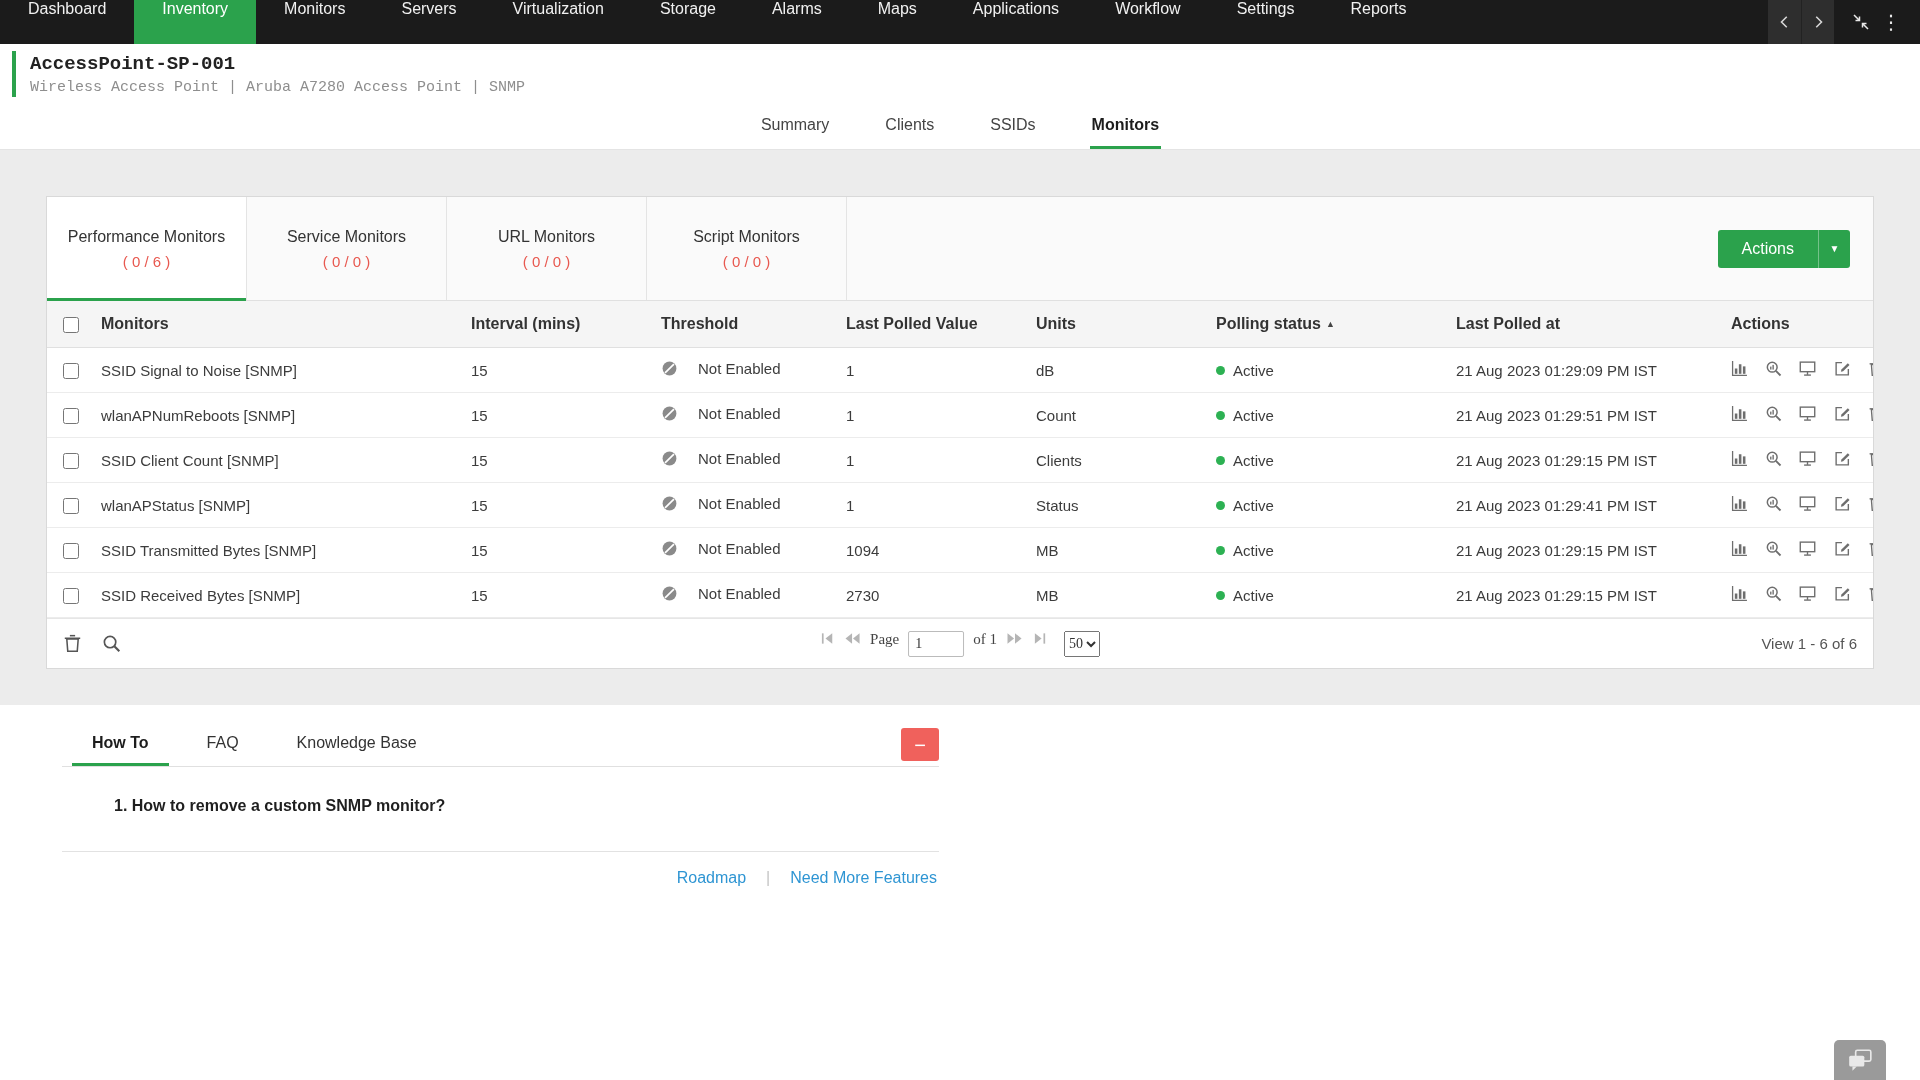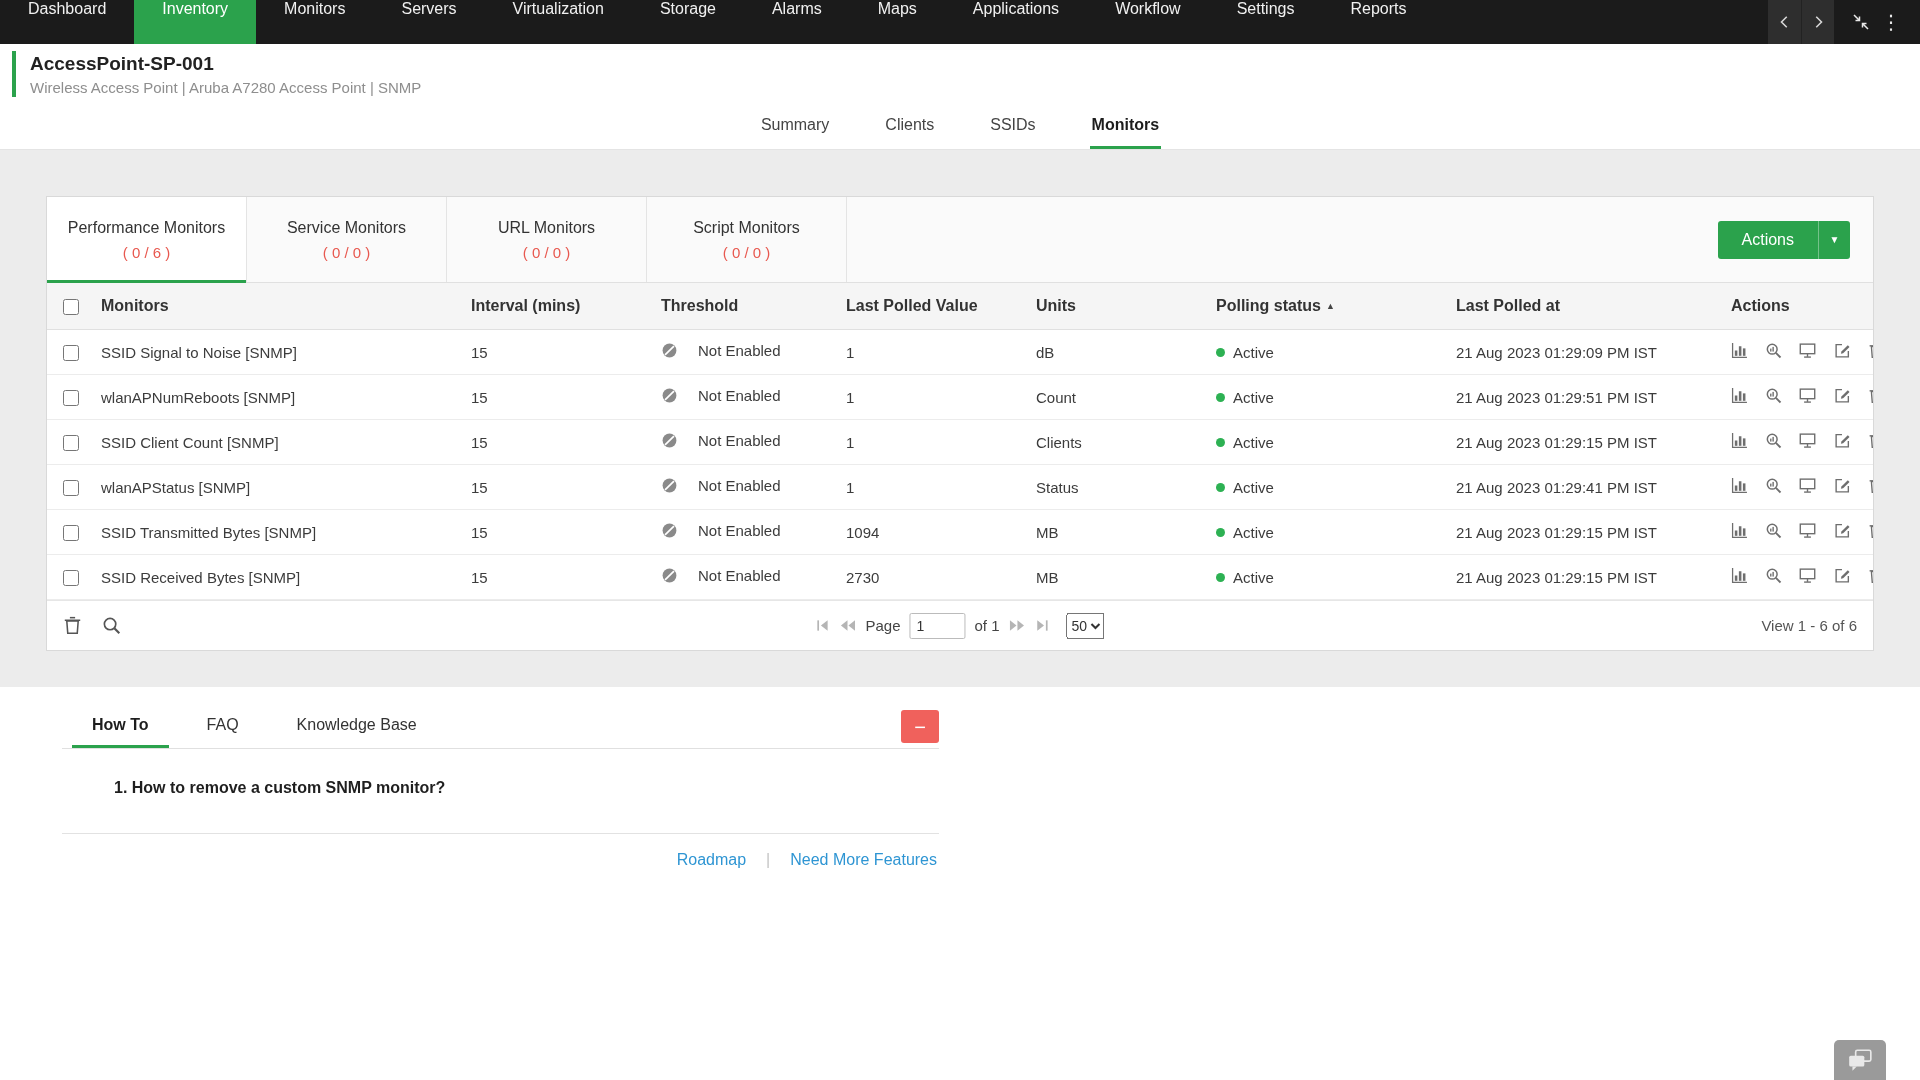--- a/index.html
+++ b/index.html
@@ -18,37 +18,37 @@
   .nav-item { padding: 0 28px; display: flex; color: #f1f1f1; font-size: 16px; cursor: pointer; white-space: nowrap; }
   .nav-item.active { background: var(--accent-green); color: #fff; }
   .nav-right { margin-left: auto; display: flex; align-items: center; padding-right: 14px; }
   .nav-sq-group { display: flex; background: #2e2e2e; margin-right: 12px; }
   .nav-sq { width: 33px; height: 44px; display: flex; align-items: center; justify-content: center; cursor: pointer; color: #d8d8d8; }
   .nav-sq + .nav-sq { border-left: 1px solid #222; }
   .nav-icon-btn { width: 30px; height: 44px; display: flex; align-items: center; justify-content: center; cursor: pointer; color: #e8e8e8; }
   .kebab { font-size: 20px; color: #e8e8e8; line-height: 1; }
 
   
-  .device-header { height: 60px; background: #fff; display: flex; align-items: center; padding-left: 12px; }
+  .device-header { height: 60px; background: #fff; display: flex; align-items: center; padding-left: 12px; font-family: Liberation Mono, monospace; }
   .accent-bar { width: 4px; height: 46px; background: var(--accent-green); margin-right: 14px; }
   .device-name { font-size: 19px; font-weight: 700; color: #222; margin-bottom: 4px; }
   .device-subtitle { font-size: 15px; color: #8e8e8e; }
 
   
   .page-tabs { height: 46px; border-bottom: 1px solid #e4e4e4; display: flex; justify-content: center; gap: 52px; background: #fff; }
   .page-tab { display: flex; align-items: center; font-size: 16px; color: #444; border-bottom: 3px solid transparent; cursor: pointer; padding: 0 2px; height: 100%; }
   .page-tab.active { border-bottom-color: var(--accent-green); color: #1d1d1d; font-weight: 700; }
 
   
   .content { background: #ececec; padding: 46px 46px 36px; }
 
   .card { background: #fff; border: 1px solid #d9d9d9; }
 
   
-  .card-tabs { display: flex; background: #fafafa; border-bottom: 1px solid #e0e0e0; height: 86px; }
+  .card-tabs { display: flex; background: #fafafa; border-bottom: 1px solid #e0e0e0; height: 104px; }
   .mtab { width: 200px; border-right: 1px solid #e4e4e4; display: flex; flex-direction: column; justify-content: center; align-items: center; gap: 7px; cursor: pointer; position: relative; }
   .mtab.active { background: #fff; }
   .mtab.active::after { content: ""; position: absolute; left: 0; right: 0; bottom: -1px; height: 3px; background: var(--accent-green); }
   .mtab-title { font-size: 16px; color: #333; }
   .mtab-count { font-size: 15px; color: var(--count-red); }
   .actions-wrap { margin-left: auto; display: flex; align-items: center; padding-right: 23px; }
   .actions-btn { display: flex; align-items: stretch; background: var(--accent-green); color: #fff; border: none; border-radius: 3px; height: 38px; cursor: pointer; font-size: 16px; overflow: hidden; font-family: inherit; }
   .actions-label { padding: 0 24px; display: flex; align-items: center; }
   .actions-caret { width: 32px; border-left: 1px solid rgba(255,255,255,0.35); display: flex; align-items: center; justify-content: center; font-size: 10px; }
 
@@ -63,21 +63,21 @@
   .dot { width: 9px; height: 9px; border-radius: 50%; background: var(--status-green); display: inline-block; }
   .sort-icon { font-size: 9px; color: #444; margin-left: 5px; vertical-align: 2px; }
   .actions-cell { color: #6e6e6e; }
   .icon-btn { display: inline-flex; align-items: center; cursor: pointer; margin-right: 13px; color: #6e6e6e; }
   .icon-btn:last-child { margin-right: 0; }
 
   
   .table-footer { position: relative; height: 50px; display: flex; align-items: center; padding: 0 16px; background: #fff; border-top: 1px solid #e6e6e6; }
   .footer-left { display: flex; align-items: center; gap: 20px; color: #555; }
   .foot-icon { cursor: pointer; display: inline-flex; color: #555; }
-  .pager { position: absolute; left: 50%; transform: translateX(-50%); display: flex; align-items: center; gap: 9px; }
+  .pager { position: absolute; left: 50%; transform: translateX(-50%); display: flex; align-items: flex-start; gap: 9px; font-family: Liberation Serif, serif; }
   .pg-btn { display: inline-flex; color: #b5b5b5; cursor: pointer; }
   .pg-label { font-size: 15px; color: #444; }
   .pg-input { width: 56px; height: 26px; border: 1px solid #bbb; border-radius: 2px; font-size: 14px; padding: 0 6px; font-family: inherit; color: #333; }
   .pg-size { height: 26px; font-size: 14px; font-family: inherit; color: #333; margin-left: 8px; }
   .view-info { margin-left: auto; font-size: 15px; color: #555; }
 
   
   .lower { background: #fff; padding: 18px 62px 0; }
   .help-section { width: 877px; }
   .help-tabs { height: 44px; border-bottom: 1px solid #e0e0e0; display: flex; align-items: stretch; padding-left: 10px; }

